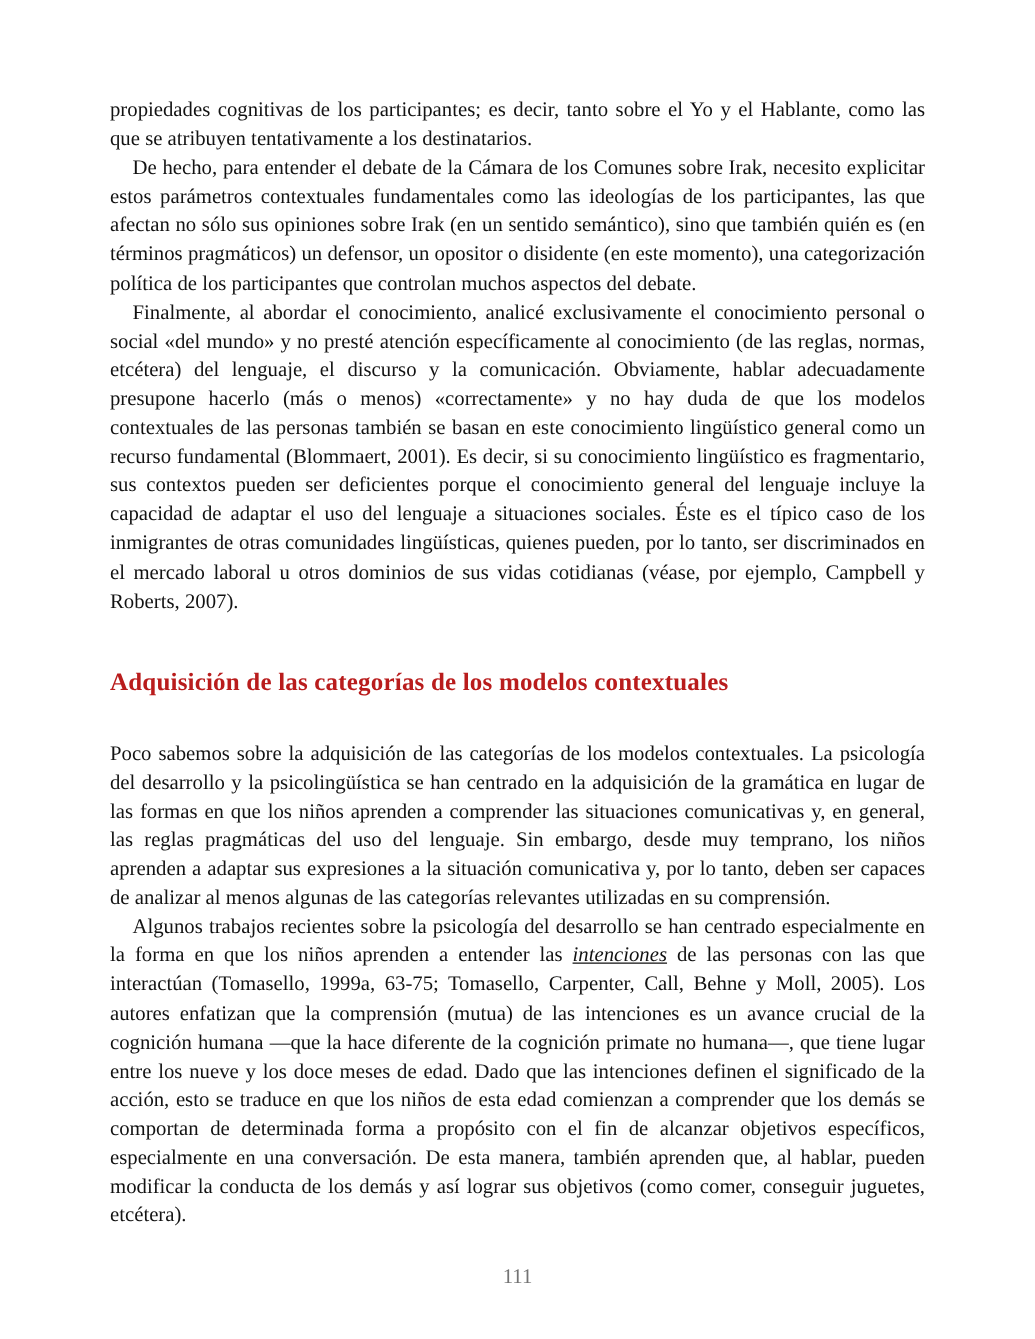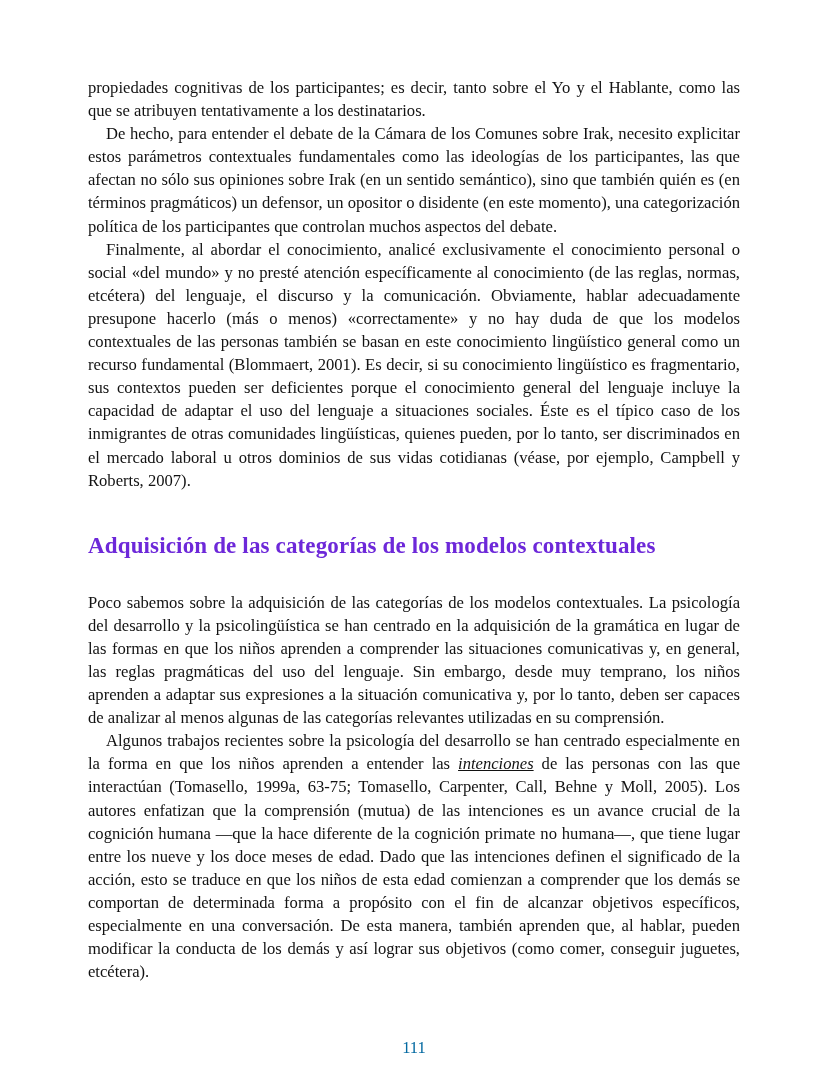--- a/index.html
+++ b/index.html
@@ -45,46 +45,45 @@
     hyphens: none;
     -webkit-hyphens: none;
   }
 
   p.body-text.indented {
     text-indent: 18px;
   }
 
   h2.section-heading {
     margin: 0;
-    font-size: 23px;
+    font-size: 20px;
     line-height: 22px;
     font-weight: bold;
     text-align: left;
-    color: #6d28d9;
+    color: #b91c1c;
     letter-spacing: 0.15px;
   }
 
   .gap-before-heading { height: 43px; }
   .gap-after-heading  { height: 34px; }
 
   em.italic-term {
     font-style: italic;
     text-decoration: underline;
   }
 
   .page-number {
     position: absolute;
     left: 0;
     top: 1011px;
     width: 828px;
     text-align: center;
     font-size: 16.6px;
     line-height: 20px;
-    color: #0369a1;
-    margin-top: 27px;
+    color: #737373;
   }
 </style>
 </head>
 <body>
 
 <div class="page">
 
   <div class="content">
 
     <p class="body-text">propiedades cognitivas de los participantes; es decir, tanto sobre el Yo y el Hablante, como las que se atribuyen tentativamente a los destinatarios.</p>

